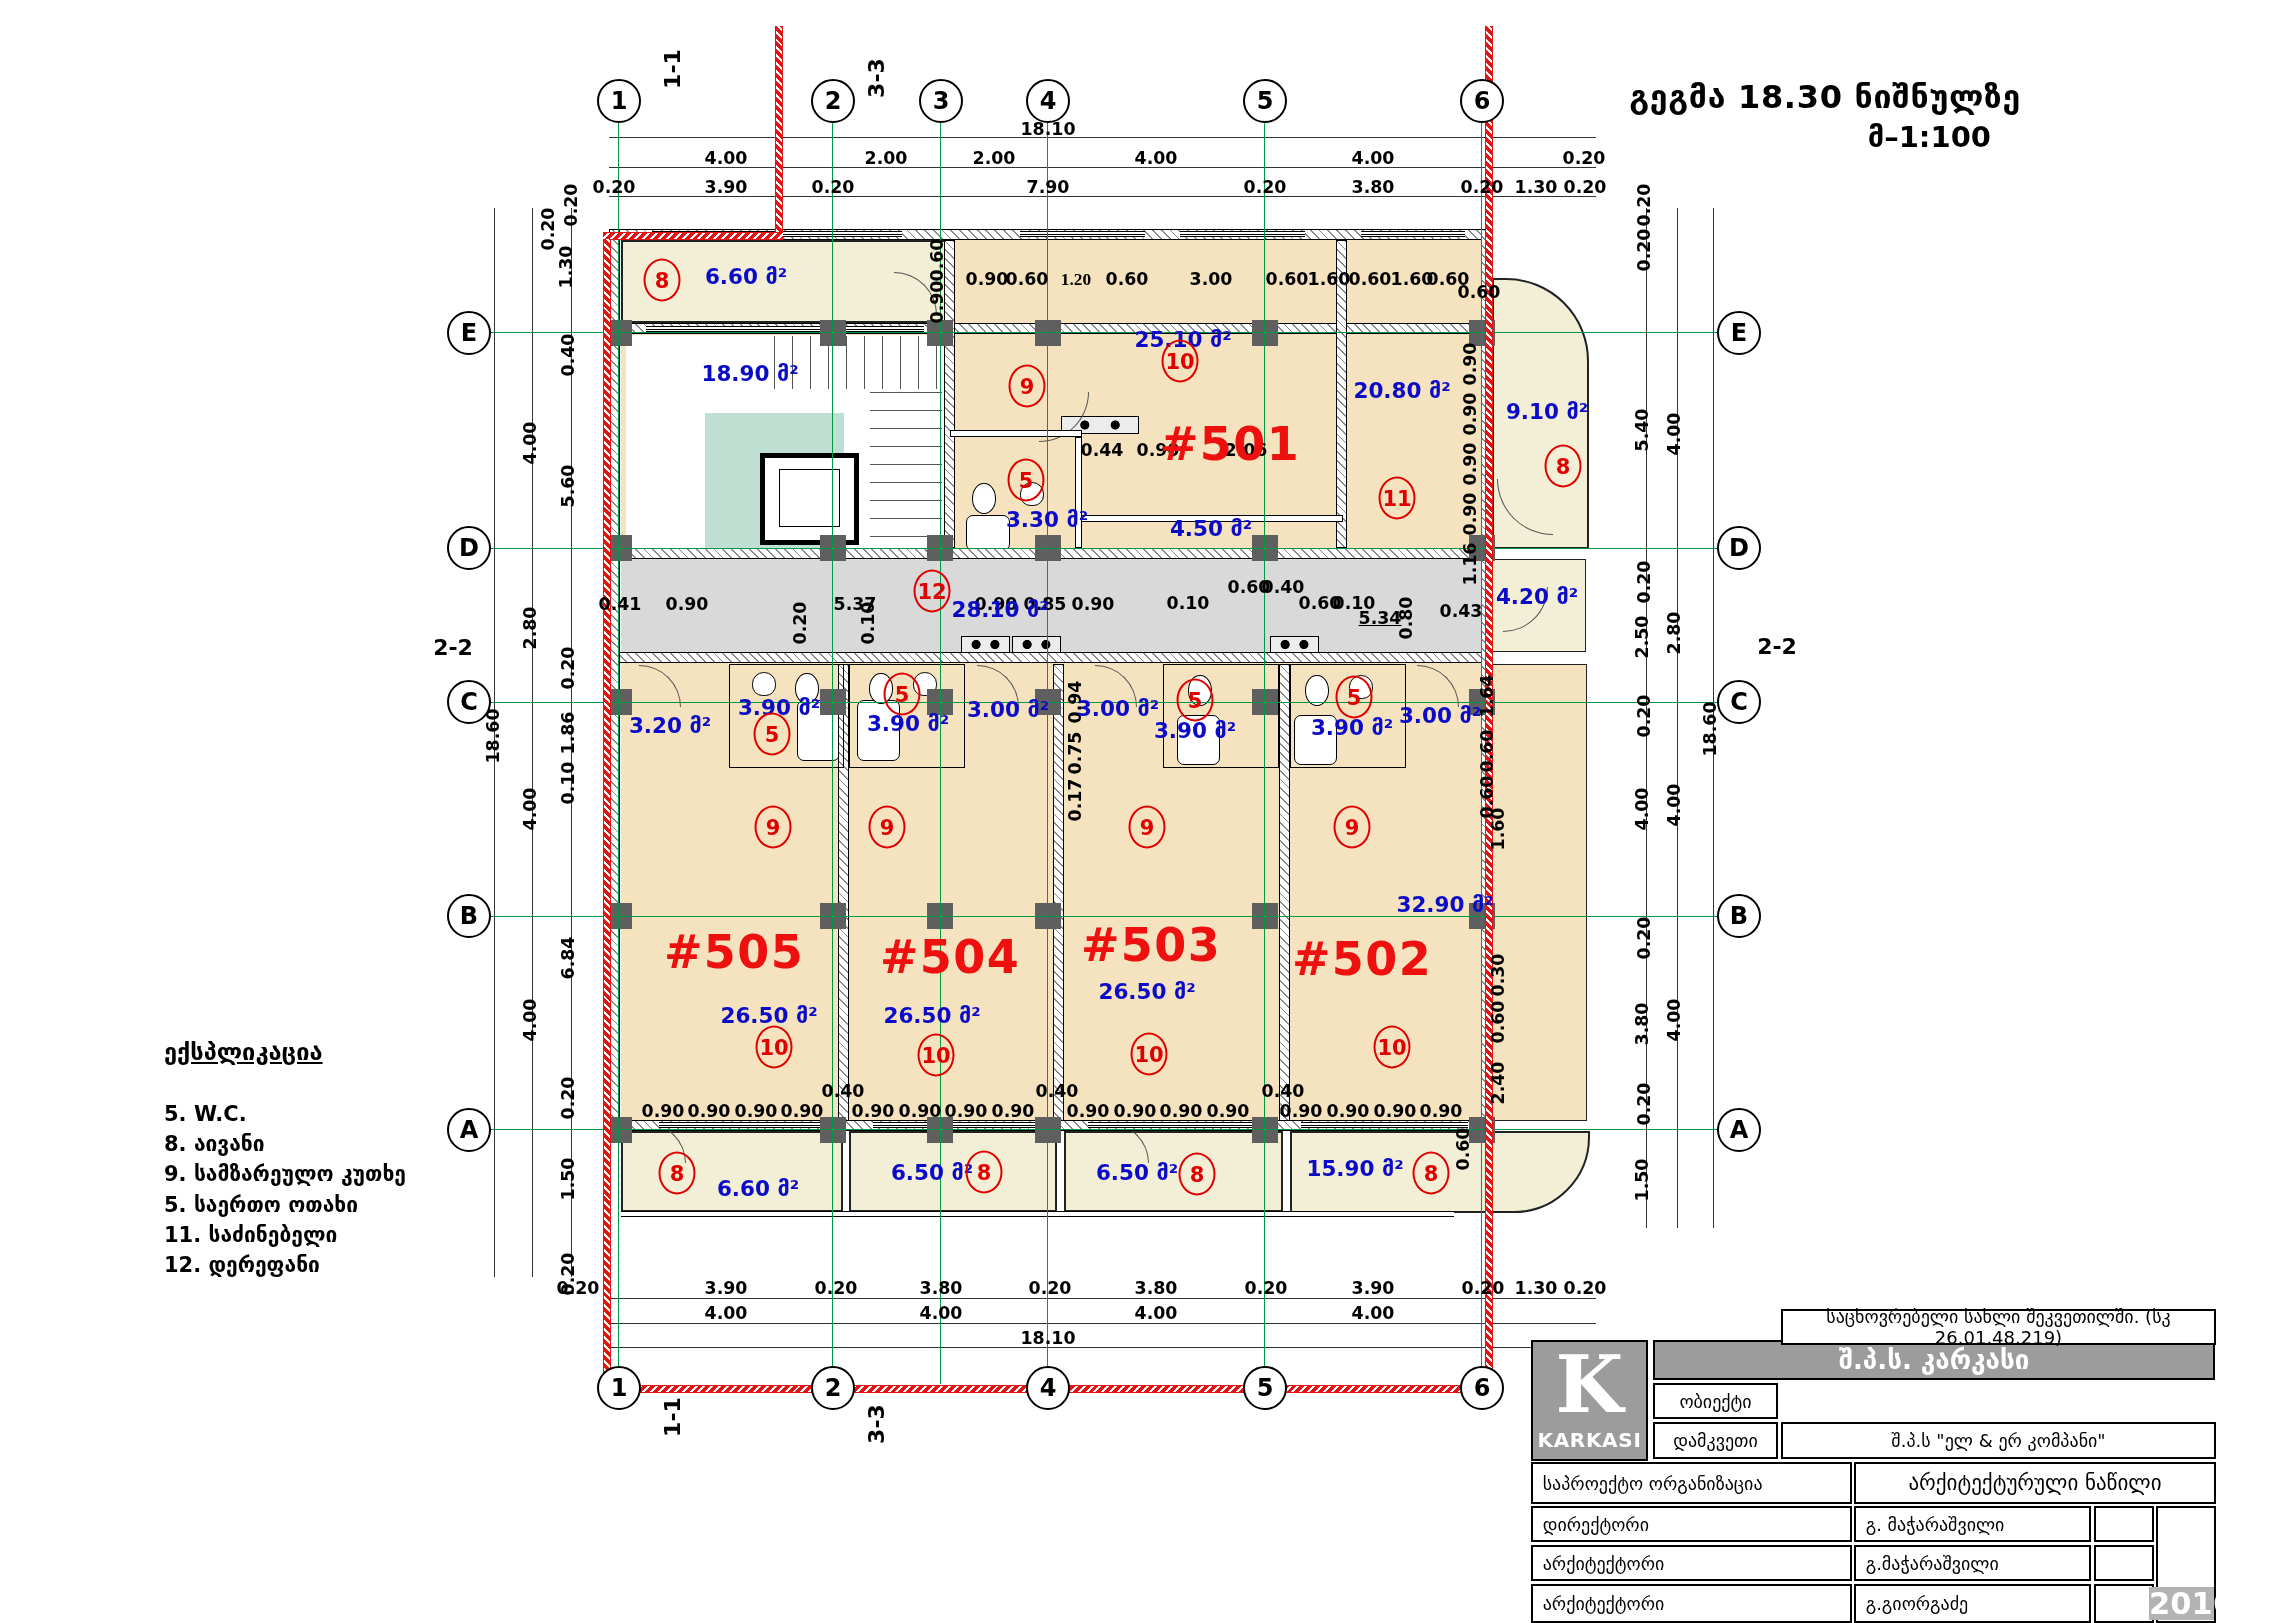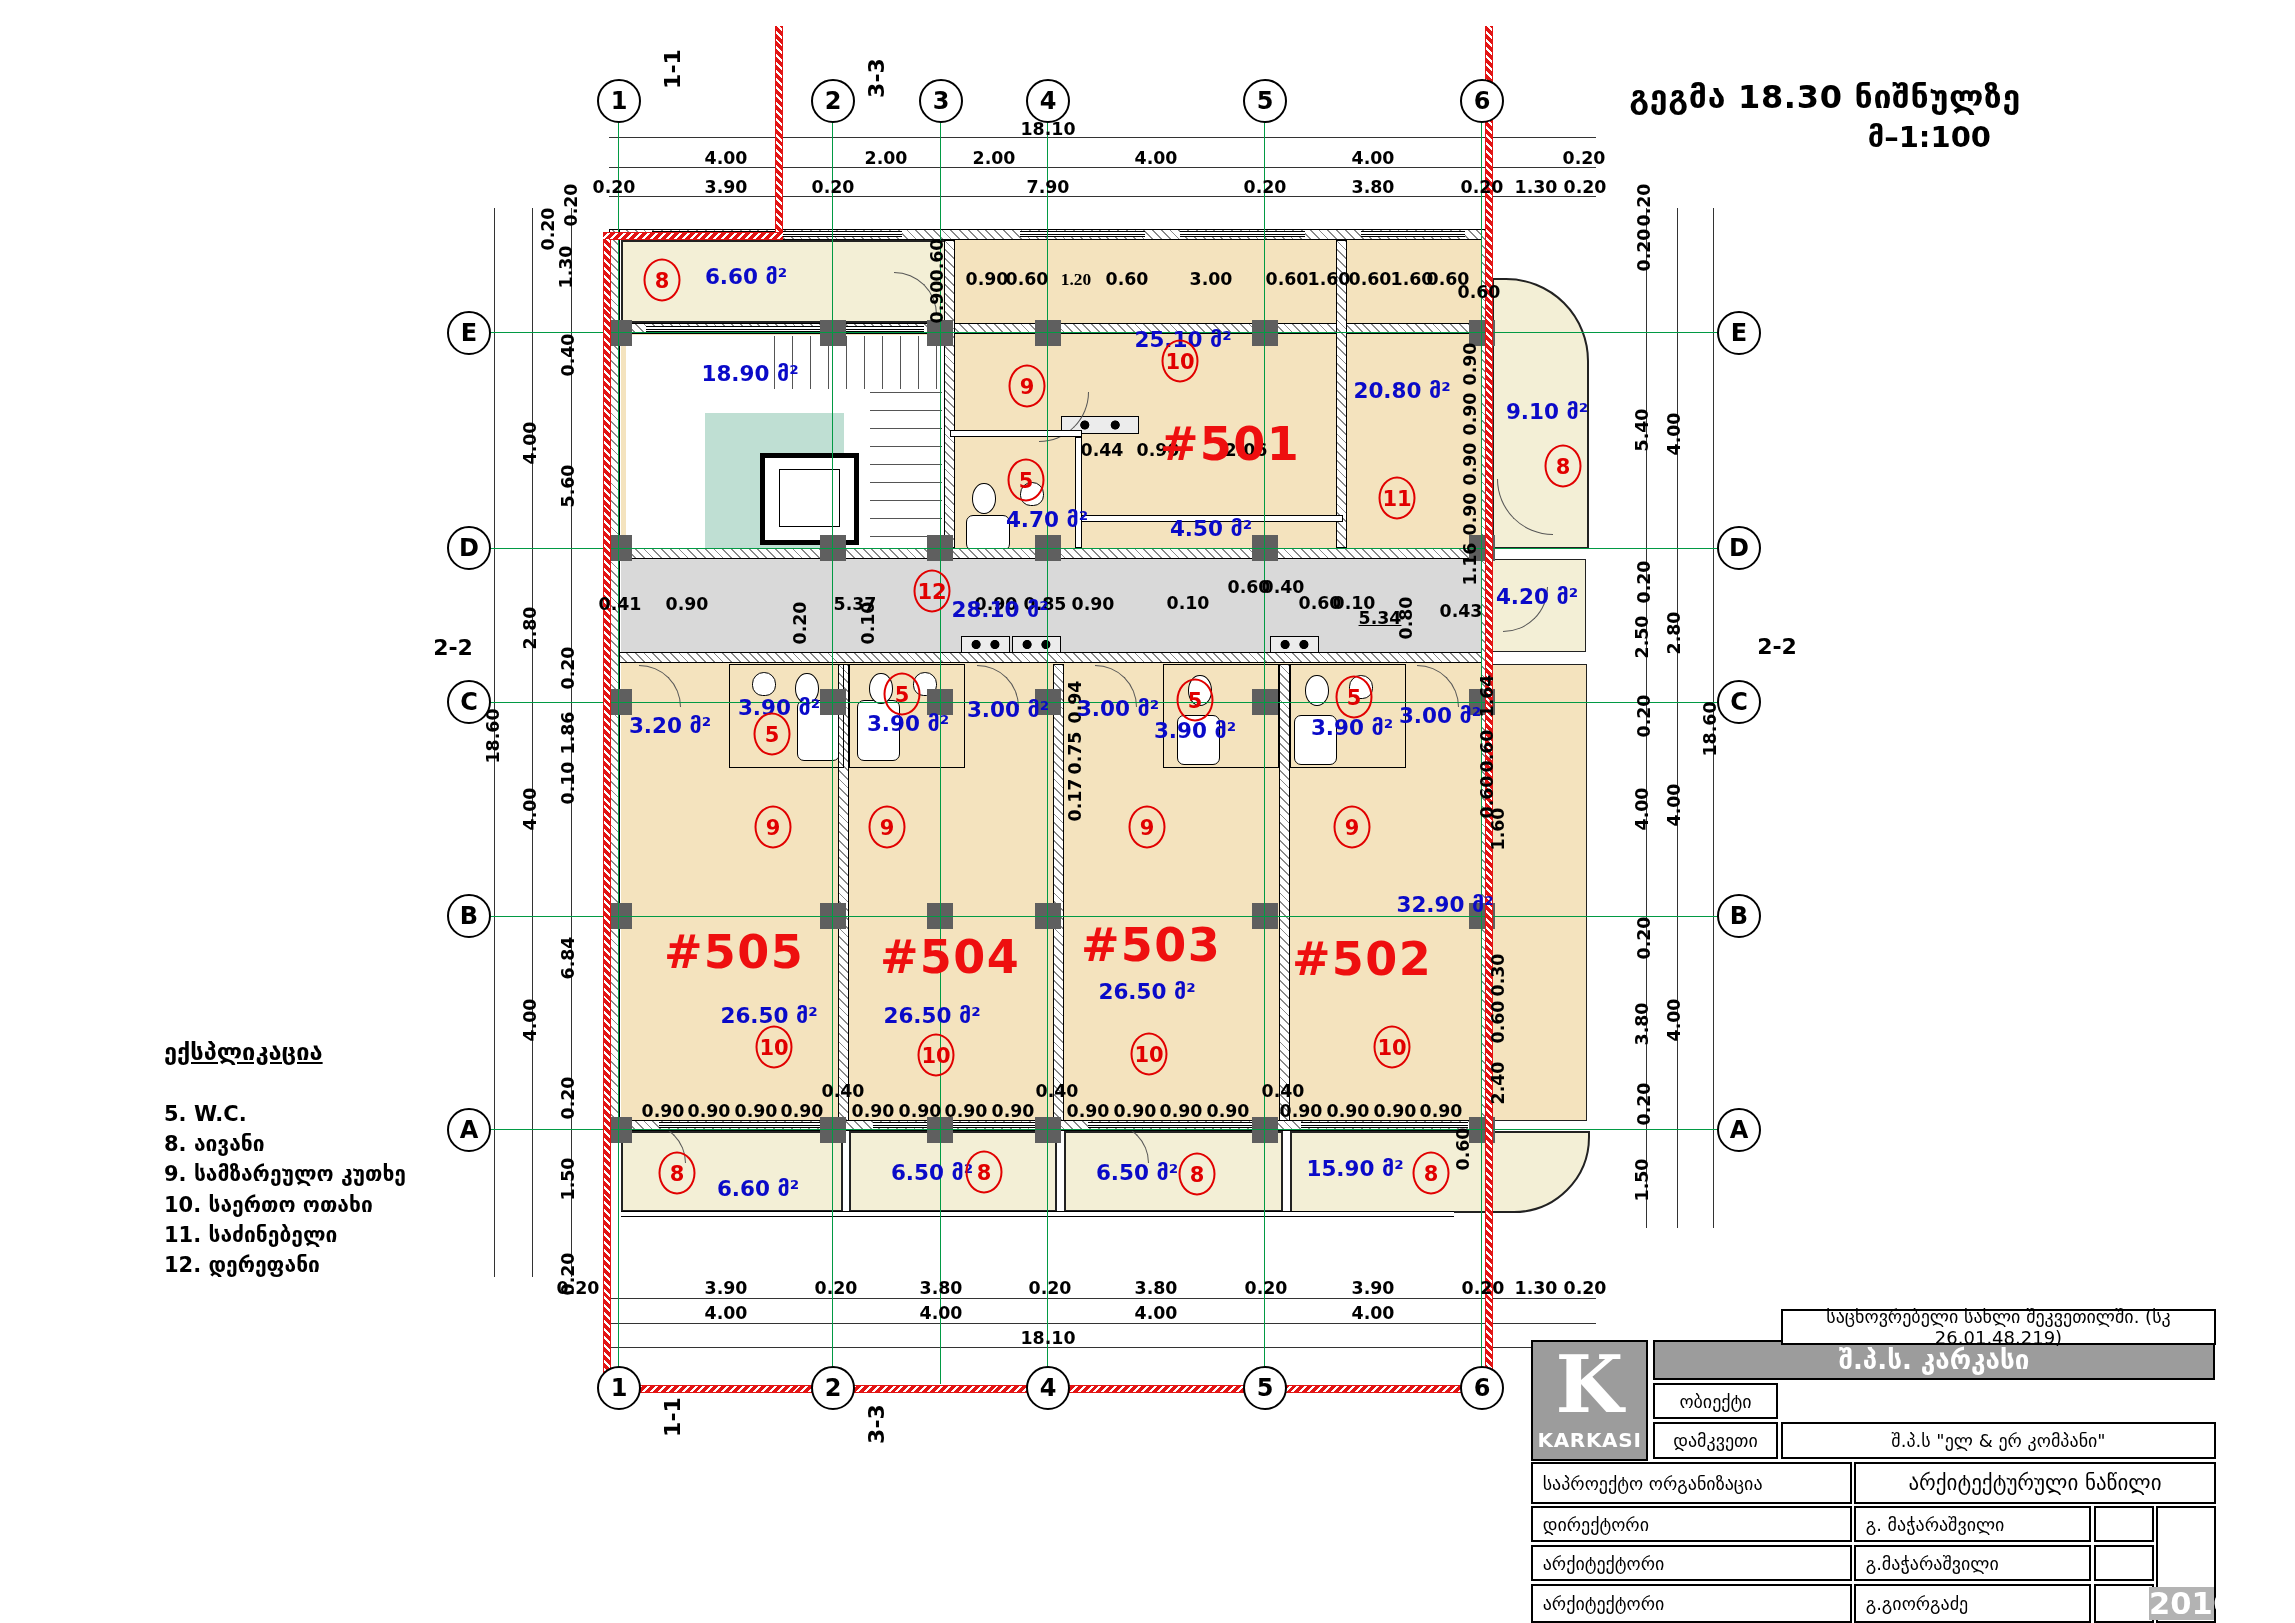--- a/index.html
+++ b/index.html
@@ -82,21 +82,21 @@
     <div class="t1">გეგმა 18.30 ნიშნულზე</div>
     <div class="t2">მ–1:100</div>
   </div>
 
   <div id="legend">
     <div class="lt">ექსპლიკაცია</div>
     <div id="legend-items">
         <div class="li">5. W.C.</div>
         <div class="li">8. აივანი</div>
         <div class="li">9. სამზარეულო კუთხე</div>
-        <div class="li">10. საერთო ოთახი</div>
+        <div class="li">5. საერთო ოთახი</div>
         <div class="li">11. საძინებელი</div>
         <div class="li">12. დერეფანი</div>
       </div>
   </div>
 
   <div class="abs f-room" style="left:621px;top:240px;width:861px;height:315px;"></div>
   <div class="abs f-corr" style="left:621px;top:555px;width:861px;height:97px;"></div>
   <div class="abs f-room" style="left:621px;top:652px;width:861px;height:468px;"></div>
   <div class="abs f-room" style="left:1481px;top:664px;width:106px;height:457px;border:1.4px solid #222;"></div>
   <div class="abs f-balc balc-edge" style="left:621px;top:240px;width:329px;height:83px;"></div>
@@ -386,21 +386,21 @@
       <div class="dim lbl" style="left: 1441px; top: 1111px;">0.90</div>
       <div class="dim lbl" style="left: 843px; top: 1091px;">0.40</div>
       <div class="dim lbl" style="left: 1057px; top: 1091px;">0.40</div>
       <div class="dim lbl" style="left: 1283px; top: 1091px;">0.40</div>
       <div class="dim lbl rot" style="left: 1463px; top: 1149px;">0.60</div>
       <div class="area lbl" style="left: 746px; top: 276px;">6.60 მ²</div>
       <div class="area lbl" style="left: 750px; top: 373px;">18.90 მ²</div>
       <div class="area lbl" style="left: 1183px; top: 339px;">25.10 მ²</div>
       <div class="area lbl" style="left: 1402px; top: 390px;">20.80 მ²</div>
       <div class="area lbl" style="left: 1547px; top: 411px;">9.10 მ²</div>
-      <div class="area lbl" style="left: 1047px; top: 519px;">4.70 მ²</div>
+      <div class="area lbl" style="left: 1047px; top: 519px;">3.30 მ²</div>
       <div class="area lbl" style="left: 1211px; top: 528px;">4.50 მ²</div>
       <div class="area lbl" style="left: 1000px; top: 609px;">28.10 მ²</div>
       <div class="area lbl" style="left: 1537px; top: 596px;">4.20 მ²</div>
       <div class="area lbl" style="left: 670px; top: 725px;">3.20 მ²</div>
       <div class="area lbl" style="left: 779px; top: 707px;">3.90 მ²</div>
       <div class="area lbl" style="left: 908px; top: 723px;">3.90 მ²</div>
       <div class="area lbl" style="left: 1008px; top: 709px;">3.00 მ²</div>
       <div class="area lbl" style="left: 1118px; top: 708px;">3.00 მ²</div>
       <div class="area lbl" style="left: 1195px; top: 730px;">3.90 მ²</div>
       <div class="area lbl" style="left: 1352px; top: 727px;">3.90 მ²</div>

